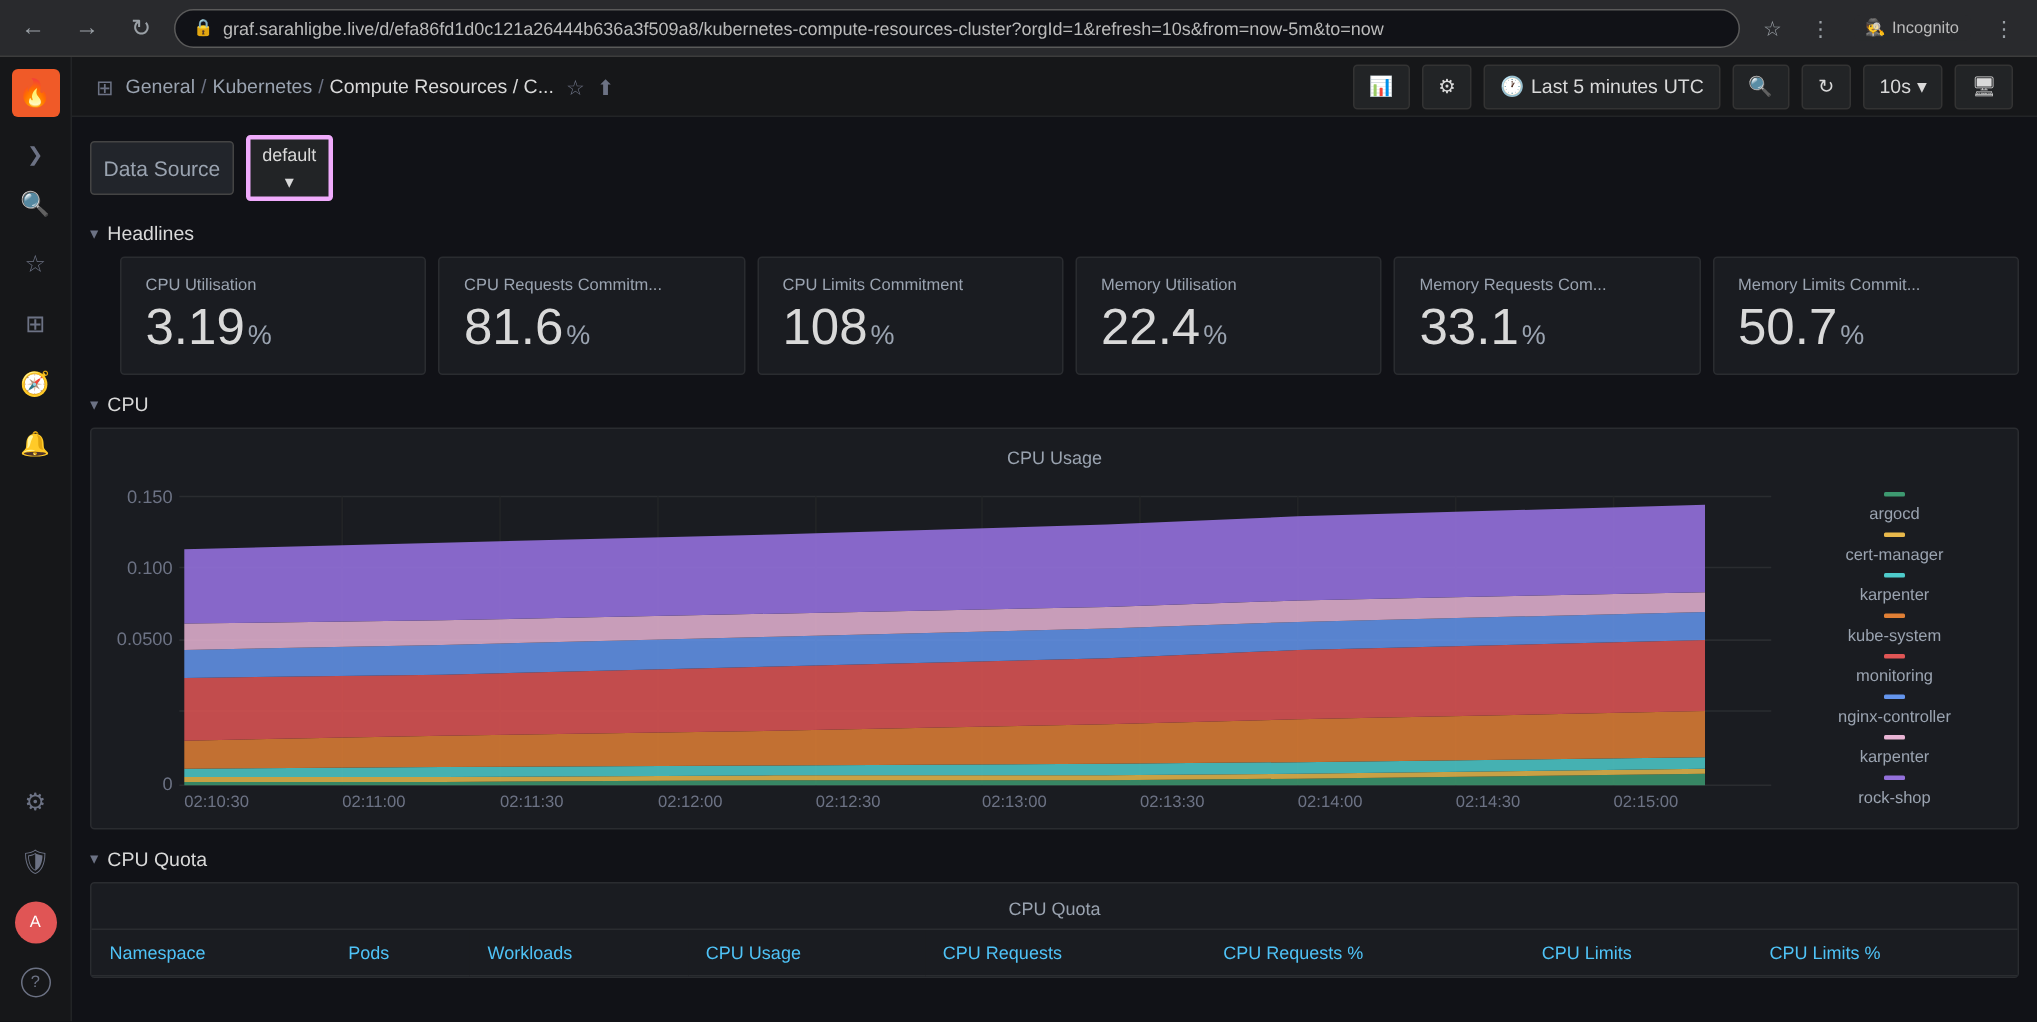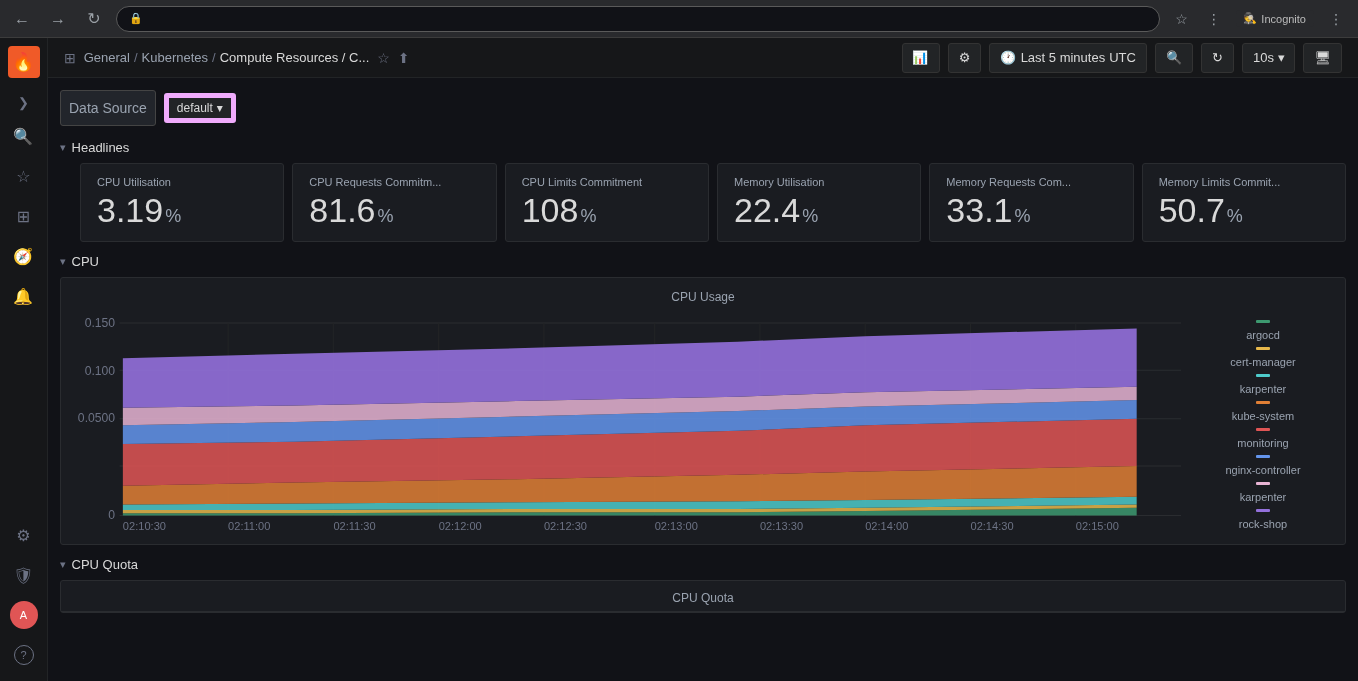--- a/index.html
+++ b/index.html
@@ -169,27 +169,27 @@
     .datasource-label {
       background: #22252b;
       border: 1px solid #444;
       border-radius: 3px;
       padding: 9px 8px;
       font-size: 14px;
       color: #9aa3b0;
     }
     .datasource-select {
       background: #222426;
-      border: 5px solid #f0abfc;
+      border: 3px solid #f0abfc;
       border-radius: 3px;
       padding: 3px 8px;
       font-size: 12px;
       color: #d9d9d9;
       cursor: pointer;
-      display: flex; align-items: center; gap: 4px;
+      display: flex; align-items: center; gap: 4px; flex-direction: column;
     }
 
     
     .section-header {
       display: flex;
       align-items: center;
       gap: 6px;
       font-size: 13px;
       color: #d9d9d9;
       margin-bottom: 8px;
@@ -318,20 +318,21 @@
   </style>
 </head>
 <body>
 
 <div class="browser-bar">
   <button class="browser-nav-btn">←</button>
   <button class="browser-nav-btn">→</button>
   <button class="browser-nav-btn">↻</button>
   <div class="browser-url-bar">
     <span class="lock-icon">🔒</span>
+    <span style="font-size:12px;color:#bbb;">graf.sarahligbe.live/d/efa86fd1d0c121a26444b636a3f509a8/kubernetes-compute-resources-cluster?orgId=1&amp;refresh=10s&amp;from=now-5m&amp;to=now</span>
   </div>
   <div class="browser-actions">
     <button class="browser-action-btn">☆</button>
     <button class="browser-action-btn">⋮</button>
   </div>
   <div class="incognito-badge">
     <span>🕵</span>
     <span>Incognito</span>
   </div>
   <button class="browser-action-btn">⋮</button>
@@ -573,17 +574,36 @@
         </div>
       </div>
 
       <div class="section-header">
         <span class="section-toggle">▾</span>
         <span>CPU Quota</span>
       </div>
 
       <div class="table-panel">
         <div class="table-title">CPU Quota</div>
+        <div class="table-scroll">
+          <table class="data-table">
+            <thead>
+              <tr>
+
+              <th>Namespace</th>
+                  <th>Pods</th>
+                  <th>Workloads</th>
+                  <th>CPU Usage</th>
+                  <th>CPU Requests</th>
+                  <th>CPU Requests %</th>
+                  <th>CPU Limits</th>
+                  <th>CPU Limits %</th>
+                </tr>
+            </thead>
+            <tbody>
+            </tbody>
+          </table>
+        </div>
       </div>
 
     </div>
   </div>
 </div>
 
 </body></html>

